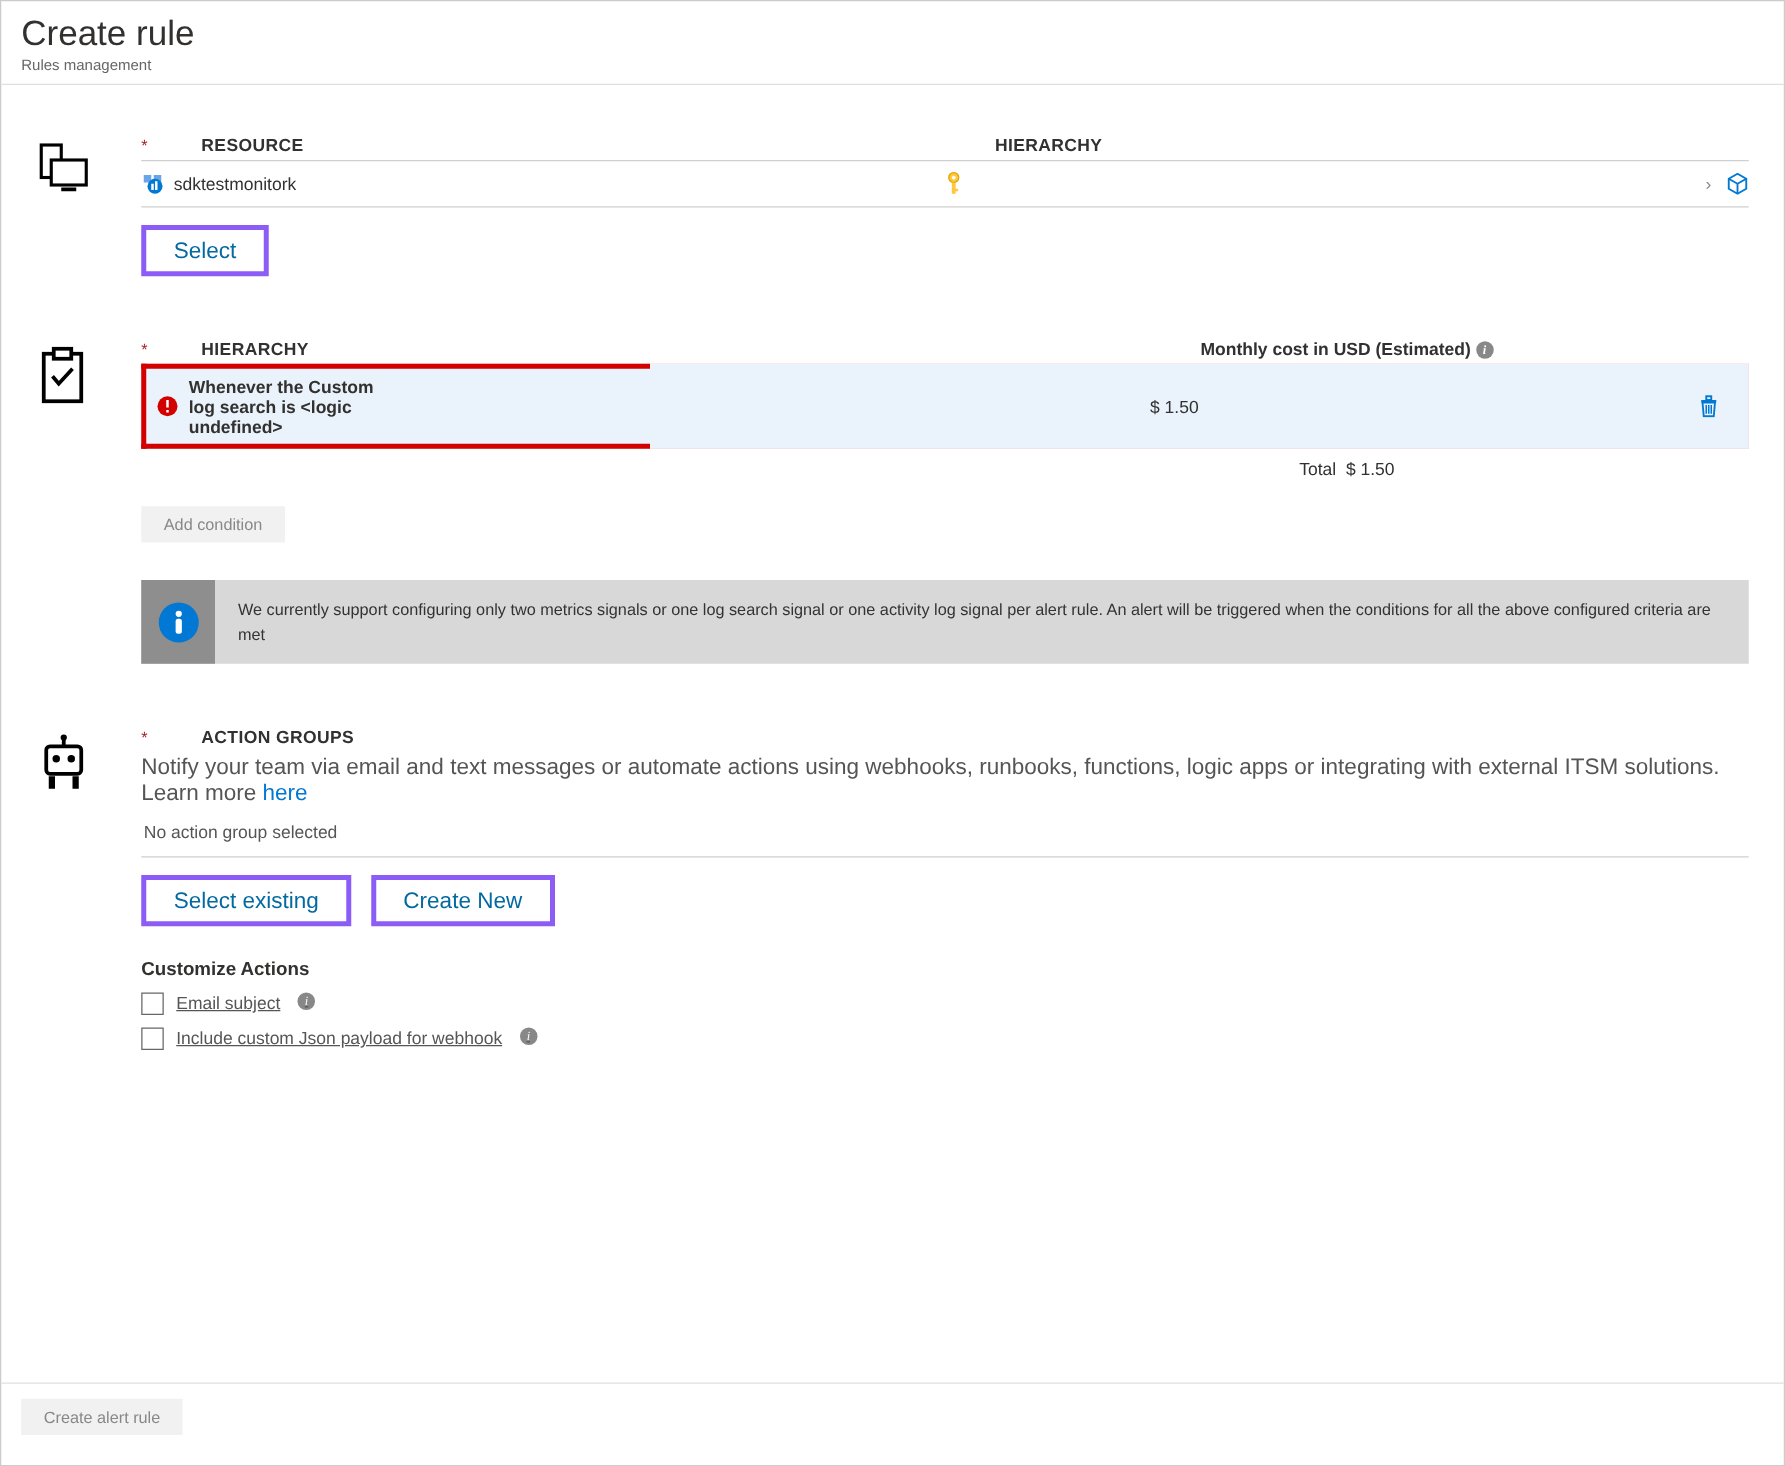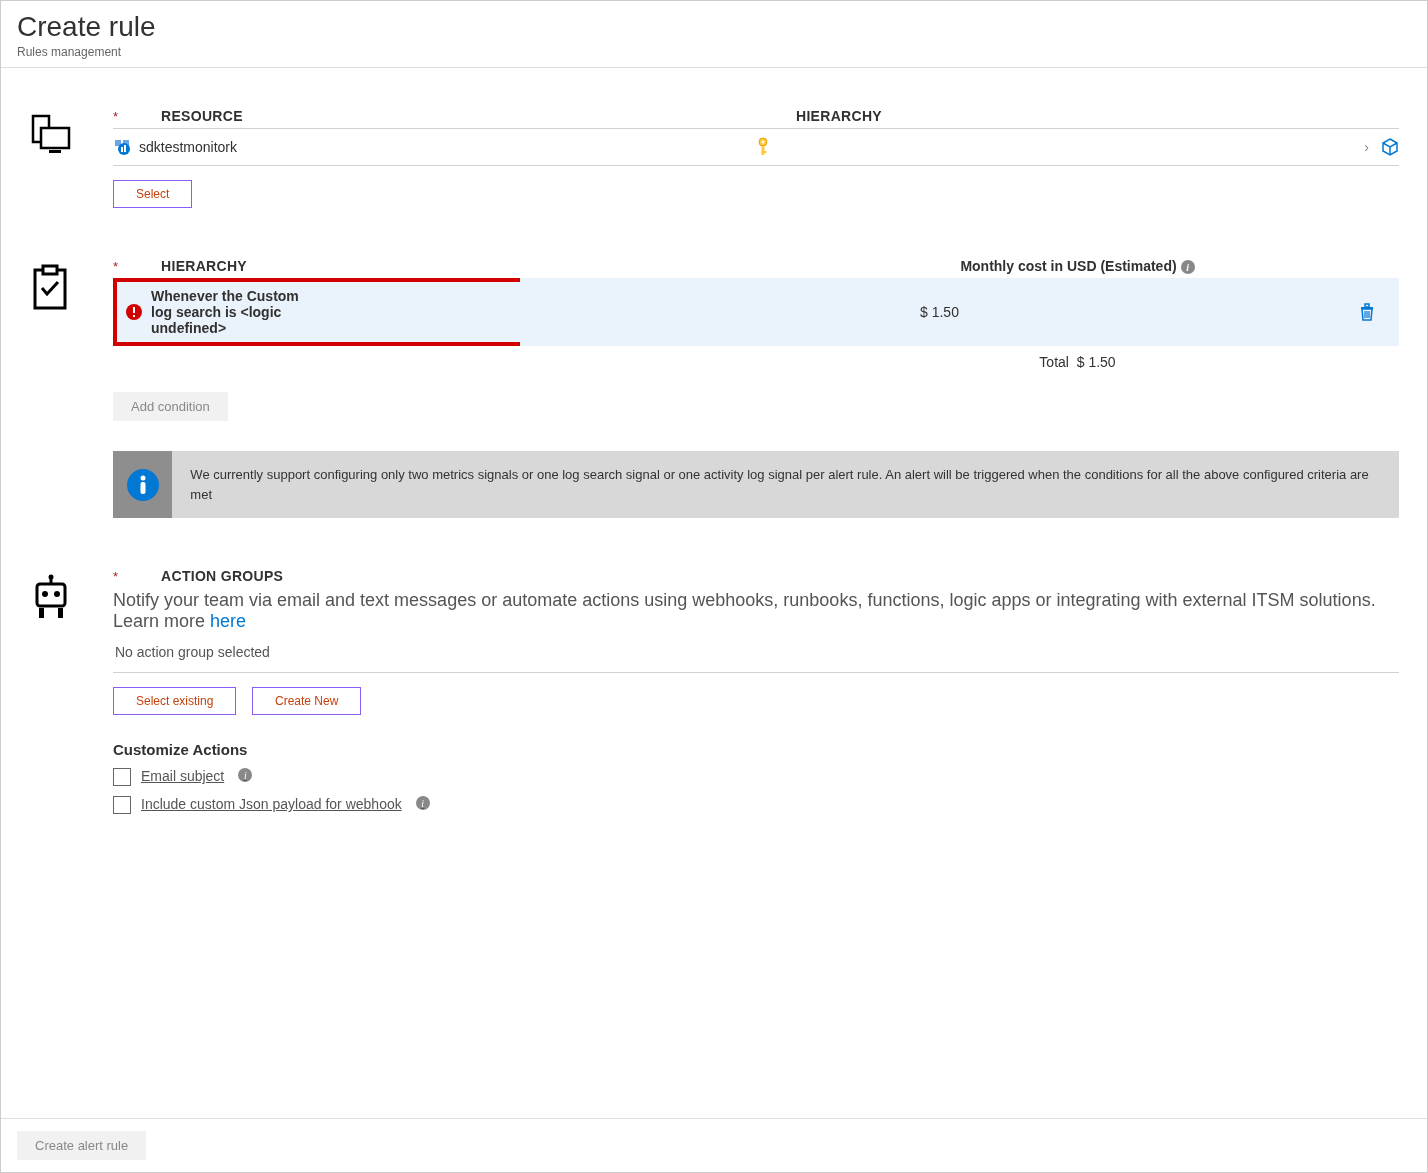--- a/index.html
+++ b/index.html
@@ -65,25 +65,25 @@
   .resource-row {
     display: flex;
     align-items: center;
     padding: 8px 0;
     border-bottom: 1px solid #d0d0d0;
   }
   .resource-row .col-resource { width: 50%; display:flex; align-items:center; gap:8px;}
   .resource-row .col-hierarchy { flex: 1; display:flex; align-items:center; gap:12px;}
   .btn {
     display: inline-block;
-    border: 1px solid #8b5cf6;
-    color: #c2410c;
+    border: 4px solid #8b5cf6;
+    color: #0369a1;
     background: #fff;
     padding: 6px 22px;
-    font-size: 12px;
+    font-size: 18px;
     cursor: pointer;
     margin-top: 14px;
     margin-right: 12px;
   }
   .btn-disabled {
     display:inline-block;
     border: none;
     background: #f1f1f1;
     color: #888;
     padding: 7px 18px;
@@ -190,21 +190,21 @@
     color:#555;
     text-decoration:underline;
   }
   .check-box {
     width:18px; height:18px;
     border:1px solid #666;
     background:#fff;
   }
   .footer {
     position:absolute;
-    bottom:0; left:0; right:0;
+    bottom:12px; left:0; right:0;
     border-top:1px solid #e1dfdd;
     padding:12px 16px;
   }
   .footer .btn-disabled { margin-top:0; }
   .chevron { color:#888; font-size:14px;}
   svg { display:block; }
 </style>
 </head>
 <body>
 

